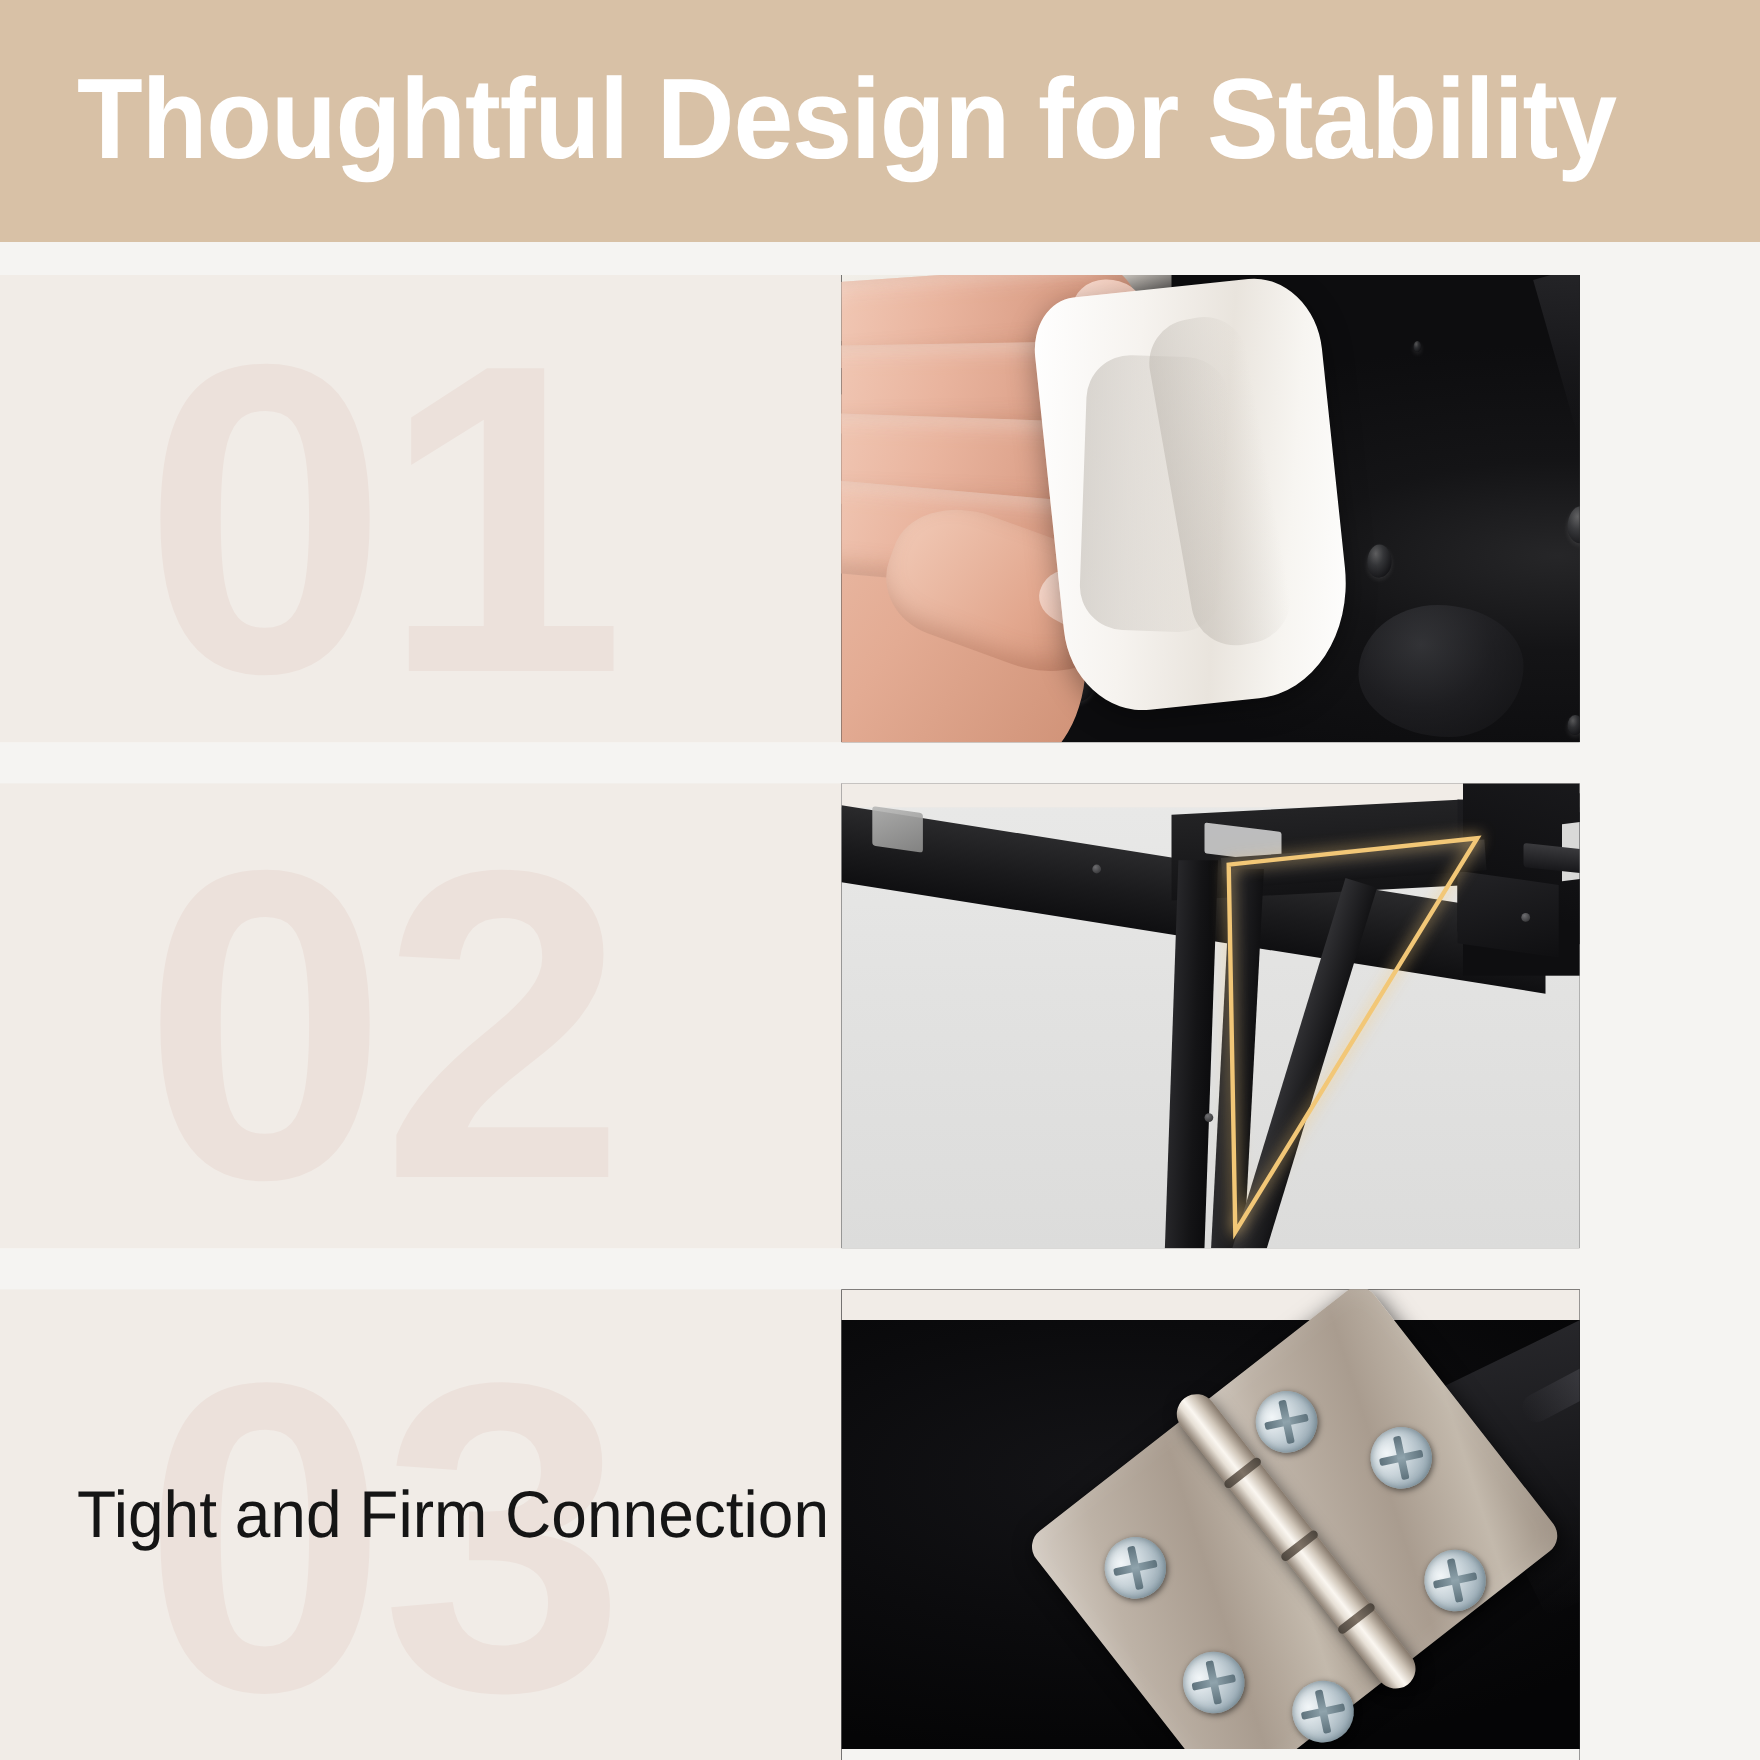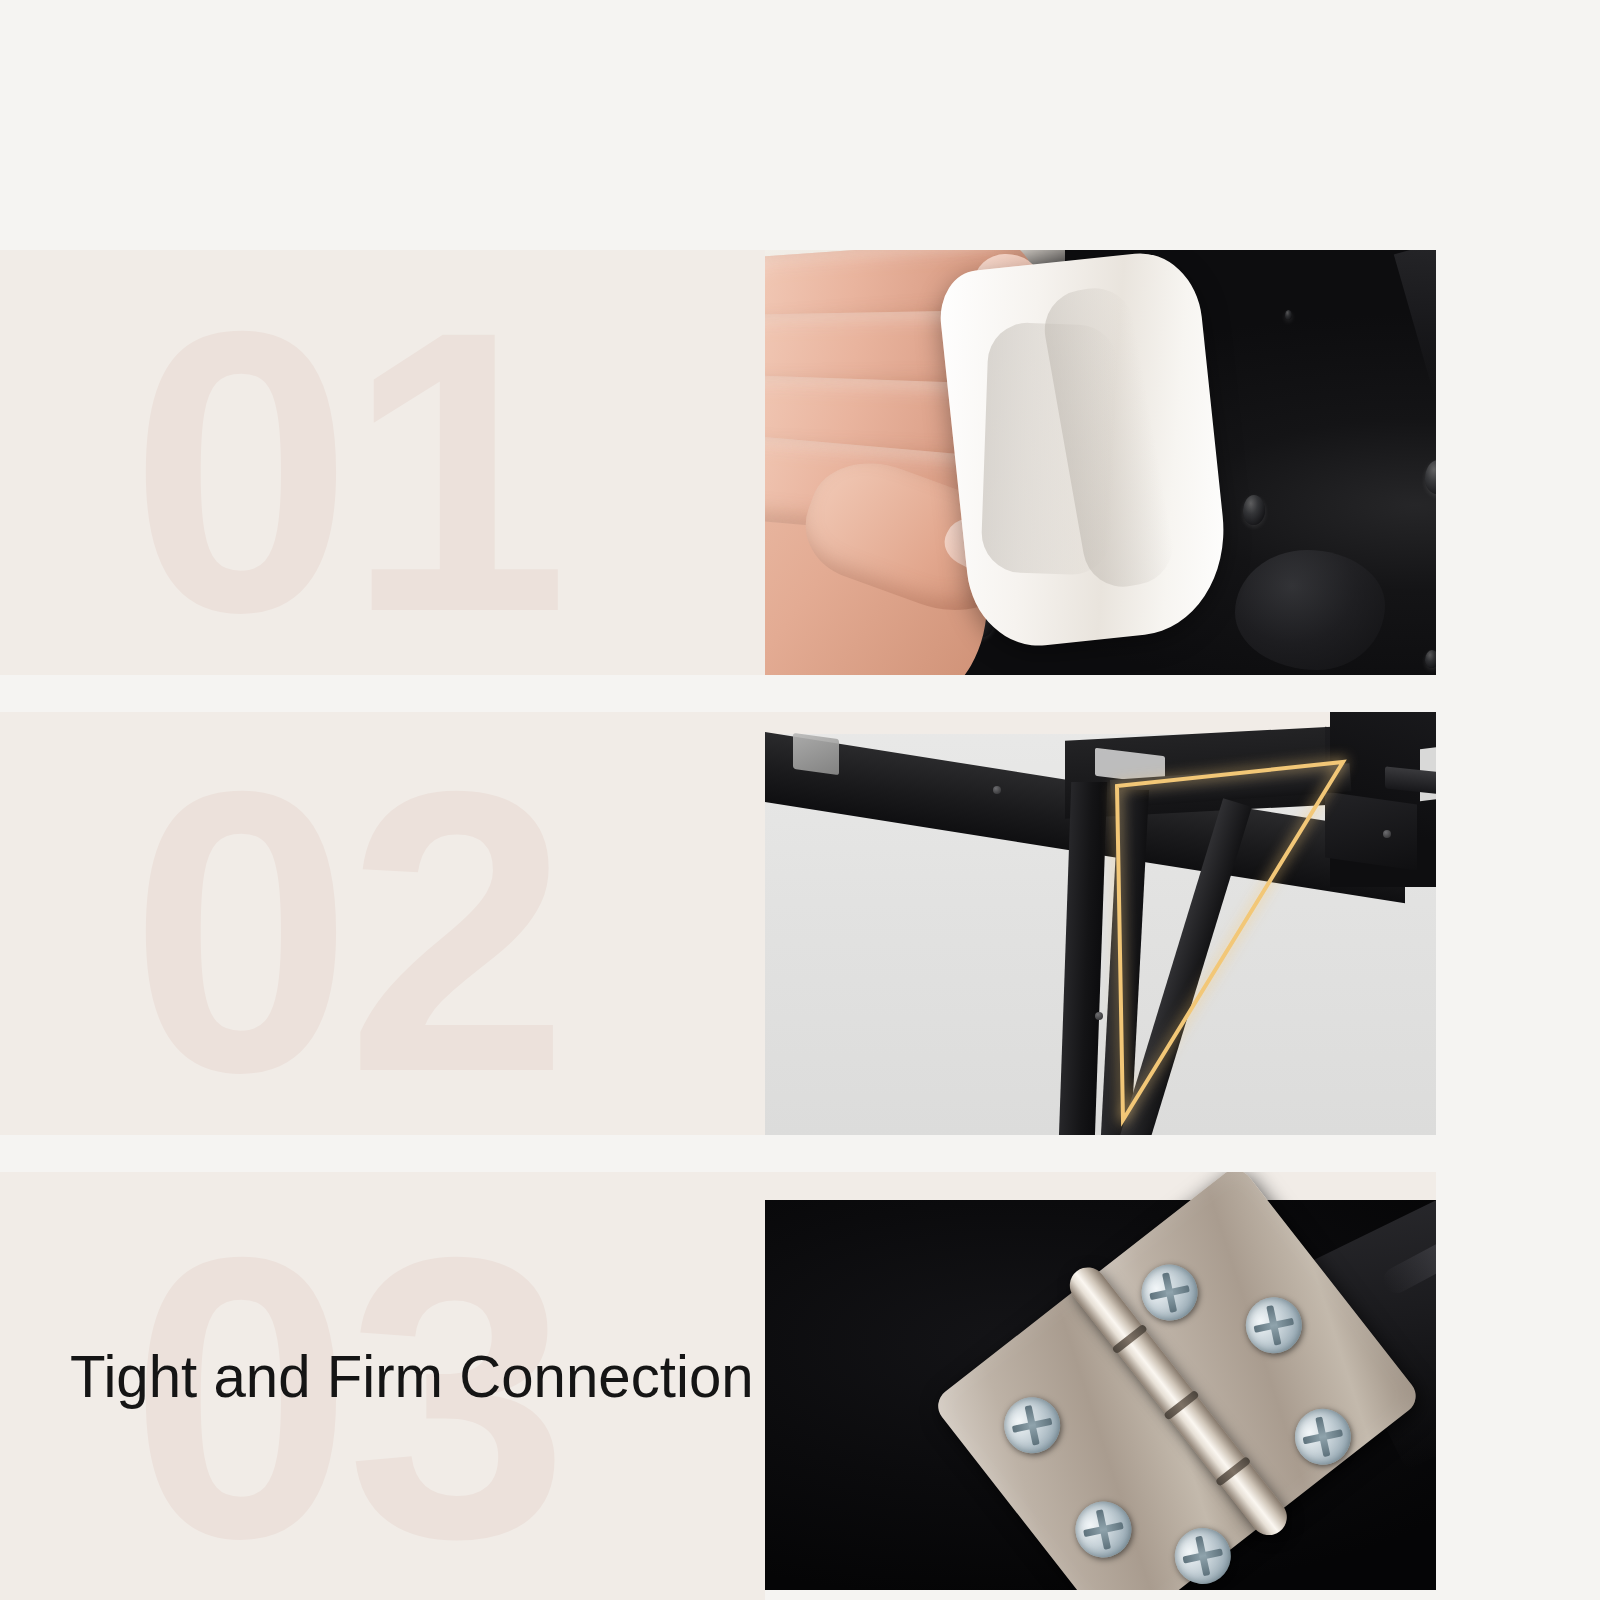--- a/index.html
+++ b/index.html
@@ -376,20 +376,23 @@
   }
   .gap-0 { top: 220px;  height: 30px; }
   .gap-1 { top: 675px;  height: 37px; }
   .gap-2 { top: 1135px; height: 37px; }
 </style>
 </head>
 <body>
 
 <div id="infographic">
 
+  <div class="banner">
+    <div class="banner-title">Thoughtful Design for Stability</div>
+  </div>
 
   <div class="gap gap-0"></div>
 
   <div class="row row-1">
 
     <div class="row-left">
       <div class="watermark wm-1">01</div>
 
     </div>
 

